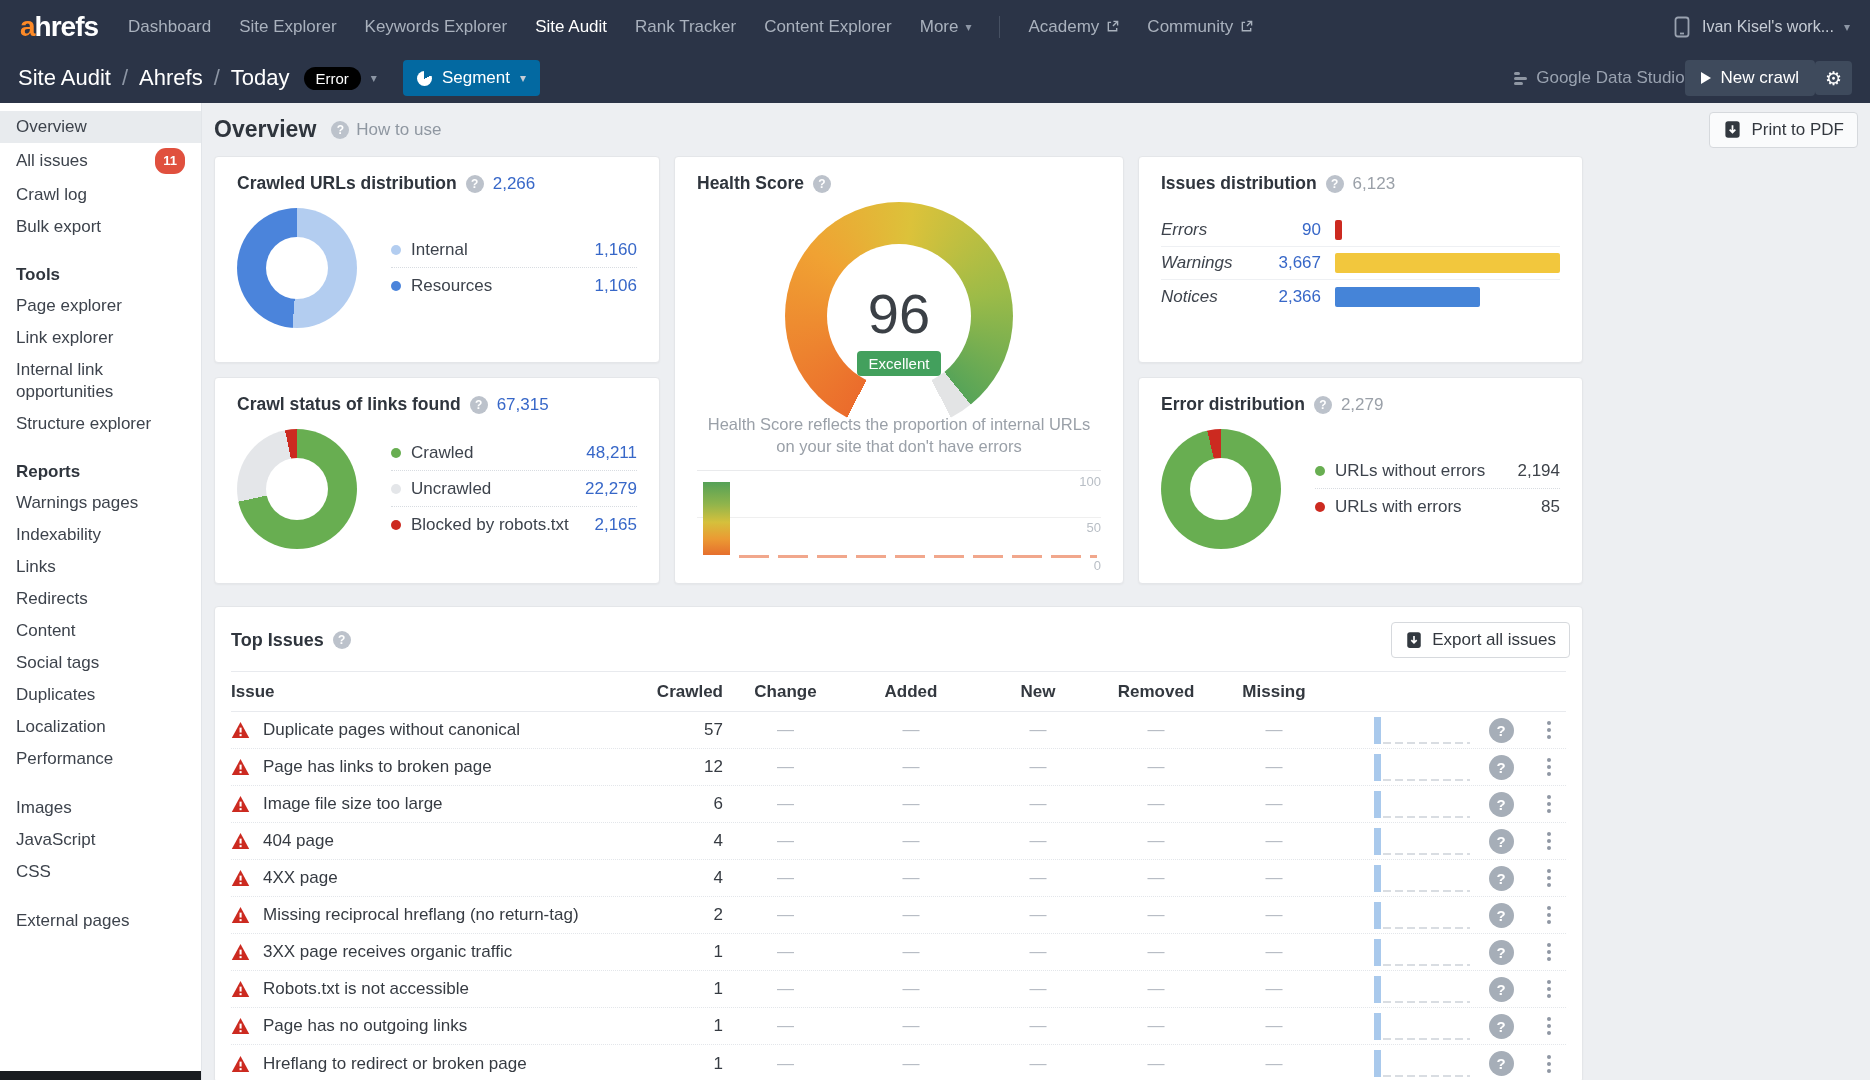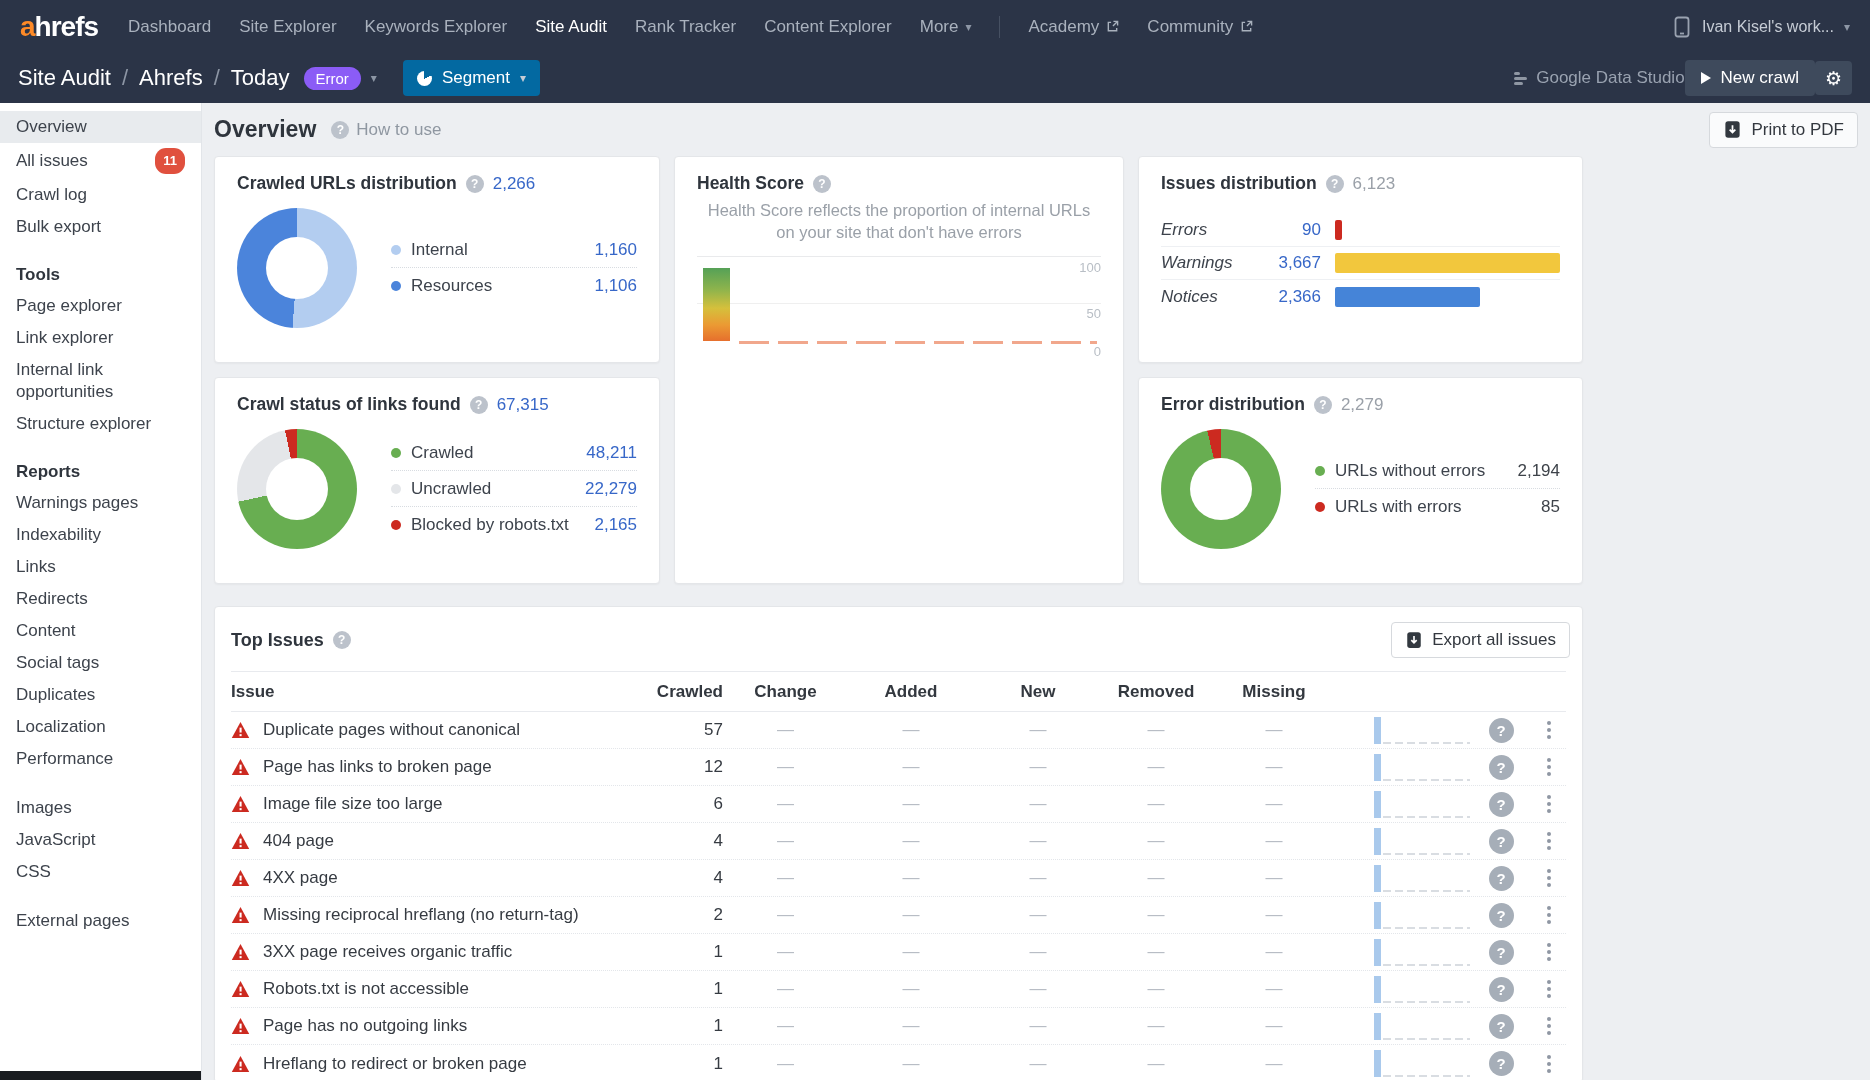--- a/index.html
+++ b/index.html
@@ -15,21 +15,21 @@
   .nav-item{color:#a9b1bd;font-size:17px;margin-right:28px;display:flex;align-items:center;gap:7px;cursor:pointer;white-space:nowrap;}
   .nav-item.active{color:#fff;}
   .nav-divider{width:1px;height:22px;background:#46506280;background:#465062;margin-right:28px;}
   .caret{font-size:12px;color:#8d96a5;}
   .nav-right{margin-left:auto;display:flex;align-items:center;gap:10px;color:#c6ccd5;font-size:16px;}
 
   
   .subnav{height:50px;background:#2b3447;display:flex;align-items:center;padding:0 18px;}
   .crumb{color:#fff;font-size:22px;}
   .crumb-sep{color:#8d96a5;font-size:22px;margin:0 11px;}
-  .error-pill{background:#8b5cf6;color:#fff;font-size:15px;padding:3px 12px;border-radius:13px;margin-left:14px;}
+  .error-pill{background:#000000;color:#fff;font-size:15px;padding:3px 12px;border-radius:13px;margin-left:14px;}
   .subnav .pill-caret{margin-left:10px;}
   .segment-btn{margin-left:26px;background:#0369a1;border-radius:4px;color:#fff;font-size:17px;padding:8px 14px;display:flex;align-items:center;gap:10px;cursor:pointer;}
   .pie-icon{width:15px;height:15px;border-radius:50%;background:conic-gradient(rgba(0,0,0,0) 0 68deg,#fff 68deg 360deg);}
   .subnav-right{margin-left:auto;display:flex;align-items:center;}
   .gds{display:flex;align-items:center;gap:9px;color:#99a2b0;font-size:17px;cursor:pointer;}
   .gds-icon{display:flex;flex-direction:column;gap:2px;}
   .gds-icon i{display:block;height:3px;border-radius:2px;background:#8f97a3;}
   .gds-icon i:nth-child(1){width:6px;}
   .gds-icon i:nth-child(2){width:13px;}
   .gds-icon i:nth-child(3){width:9px;}
@@ -368,20 +368,27 @@
         </div>
       </div>
 
       <div class="col col2">
 
         <div class="card health-card">
           <div class="card-head">
             <span class="card-title">Health Score</span>
             <span class="q-icon">?</span>
           </div>
+          <div class="gauge-wrap">
+            <div class="gauge"></div>
+            <div class="g-center">
+              <div class="g-score">96</div>
+              <div class="g-badge">Excellent</div>
+            </div>
+          </div>
           <div class="g-desc">Health Score reflects the proportion of internal URLs on your site that don't have errors</div>
           <div class="mini-sect">
             <div class="mini-chart">
               <div class="grid-50"></div>
               <div class="m-bar"></div>
               <div class="dash-line"></div>
               <span class="m-lbl lbl-100">100</span>
               <span class="m-lbl lbl-50">50</span>
               <span class="m-lbl lbl-0">0</span>
             </div>

